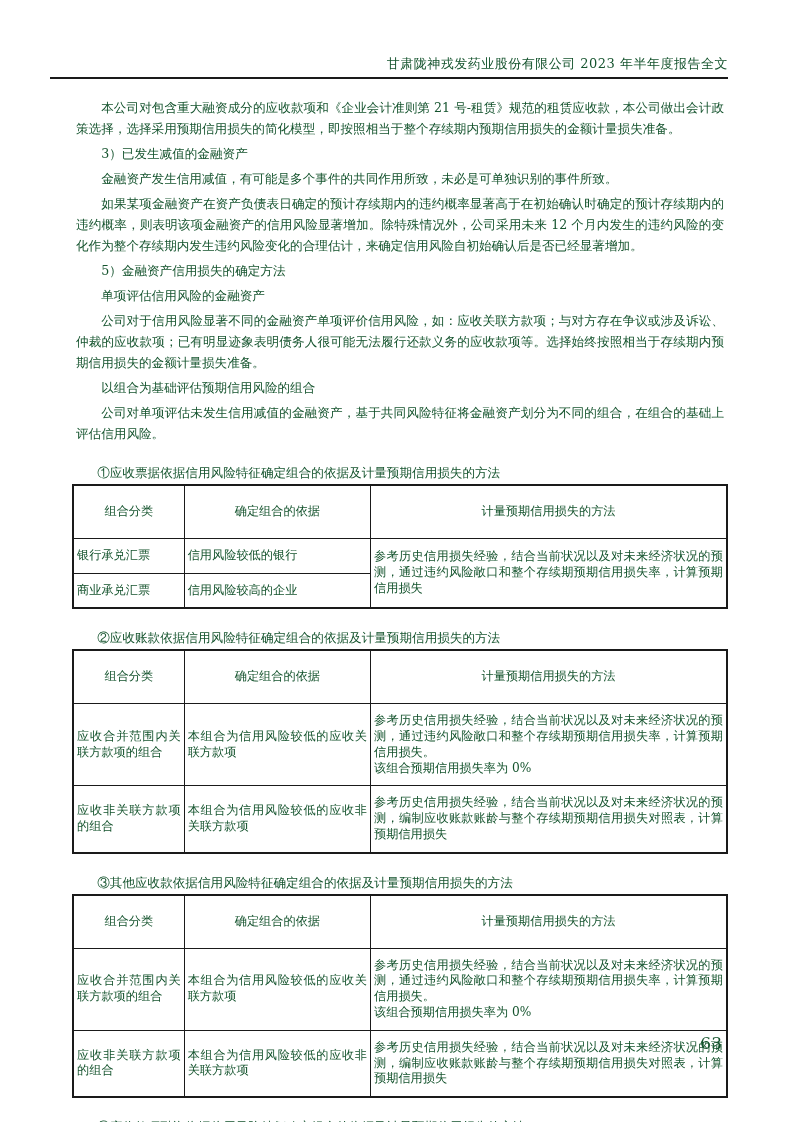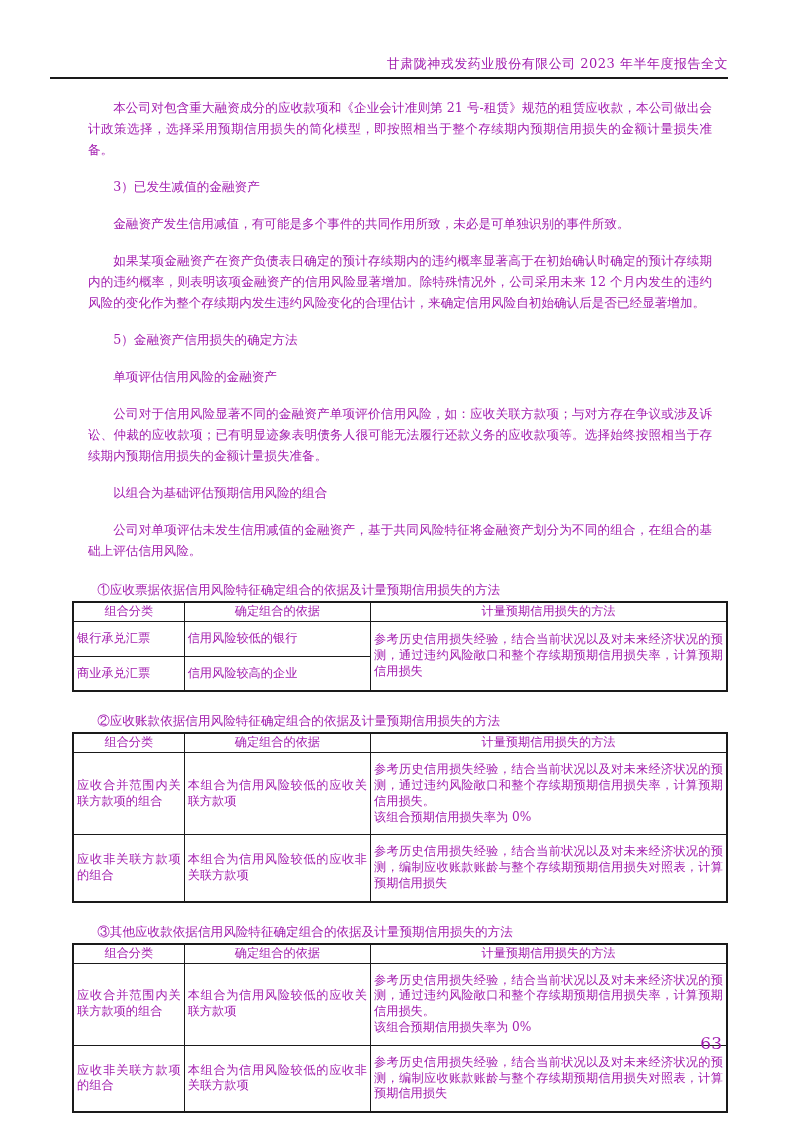--- a/index.html
+++ b/index.html
@@ -1,45 +1,45 @@
 <!DOCTYPE html>
 <html lang="zh"><head>
 <meta charset="utf-8">
 <style>
   html,body{margin:0;padding:0;background:#888;}
   .page{
     width:793px;height:1122px;background:#ffffff;position:relative;
     font-family:"DejaVu Serif","Liberation Serif",serif;
-    color:#a21caf;overflow:hidden;box-sizing:border-box;
+    color:#14532d;overflow:hidden;box-sizing:border-box;
   }
   
   .page-header{padding:55px 65px 0 50px;}
   .header-title{
     text-align:right;font-size:13px;line-height:18px;letter-spacing:.5px;
   }
   .header-rule{border-bottom:2px solid #1a1a1a;margin-top:4px;}
   
   .content{margin:18px 65px 0 72px;}
   .para{
-    margin:16px;font-size:12.6px;line-height:21px;
+    margin:4px;font-size:12.6px;line-height:21px;
     text-align:justify;text-indent:2em;
   }
   .tbl-caption{margin:18px 0 1px;}
   
   .doc-table{
     width:100%;border-collapse:collapse;table-layout:fixed;
     font-size:12.2px;line-height:15.8px;
     border:2px solid #1a1a1a;
   }
   .doc-table col.c1{width:17%;}
   .doc-table col.c2{width:28.5%;}
   .doc-table col.c3{width:54.5%;}
   .doc-table th{
     font-weight:normal;text-align:center;border:1px solid #1a1a1a;
-    padding:1px 3px;height:15px;
+    padding:18px 3px;height:15px;
   }
   .doc-table td{
     border:1px solid #1a1a1a;padding:9px 3px;vertical-align:middle;
     text-align:justify;white-space:pre-line;
   }
   .doc-table td.vt{vertical-align:top;margin-top:16px;}
   
   .page-number{
     position:absolute;top:1036px;right:71px;font-size:17px;line-height:14px;
   }

